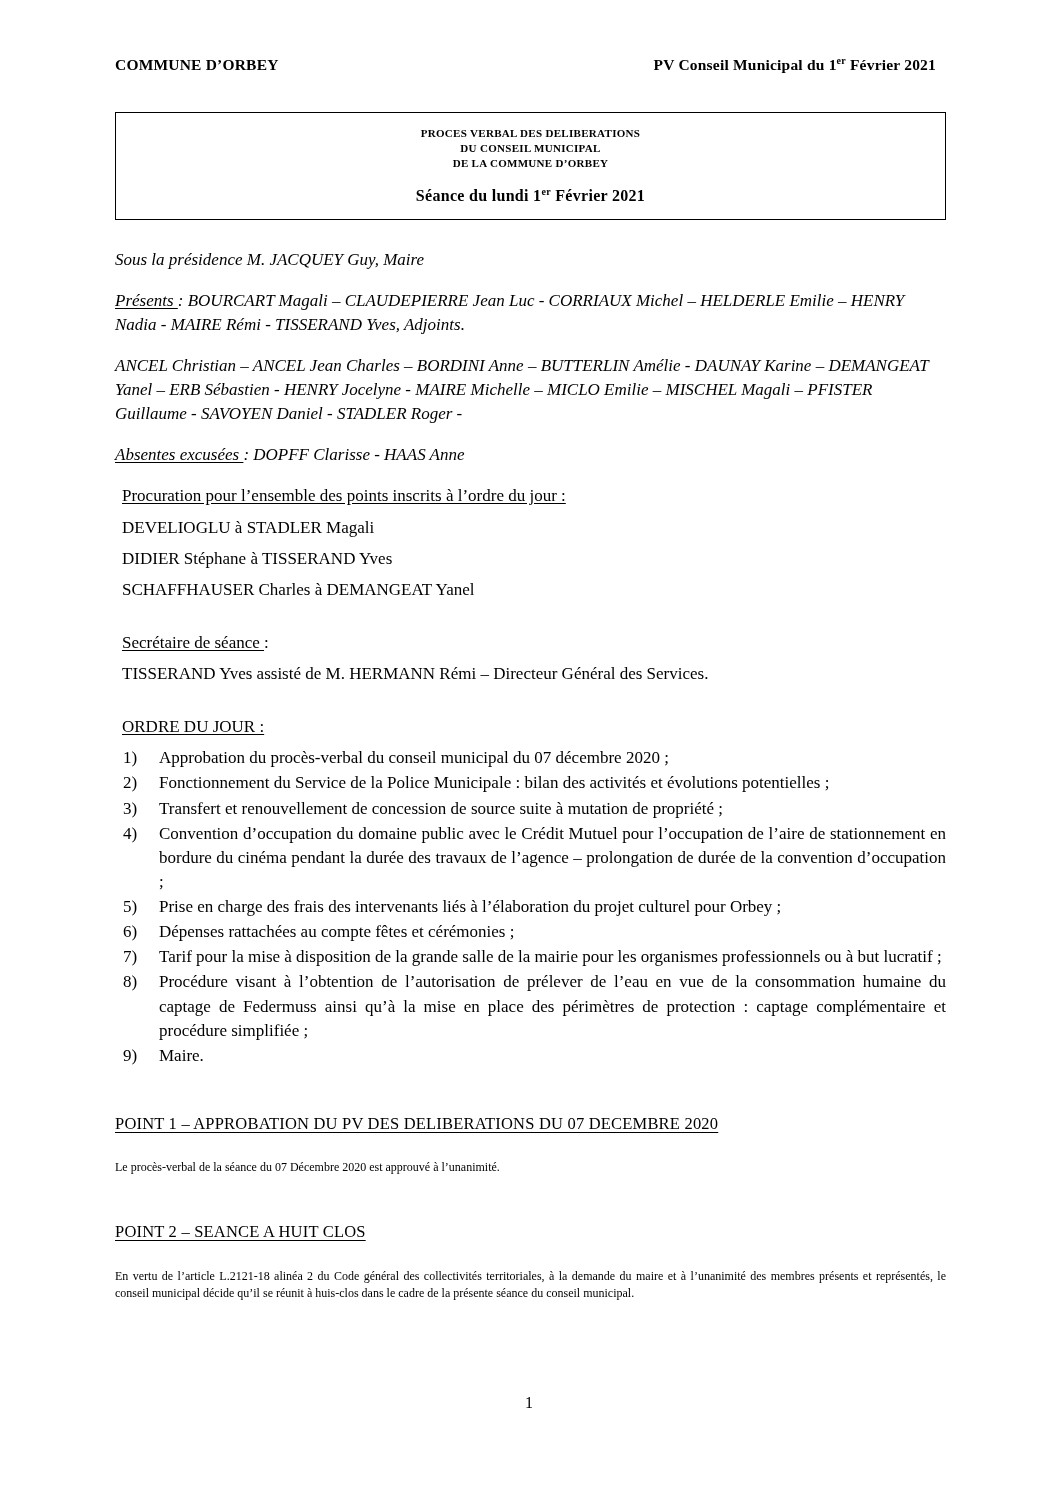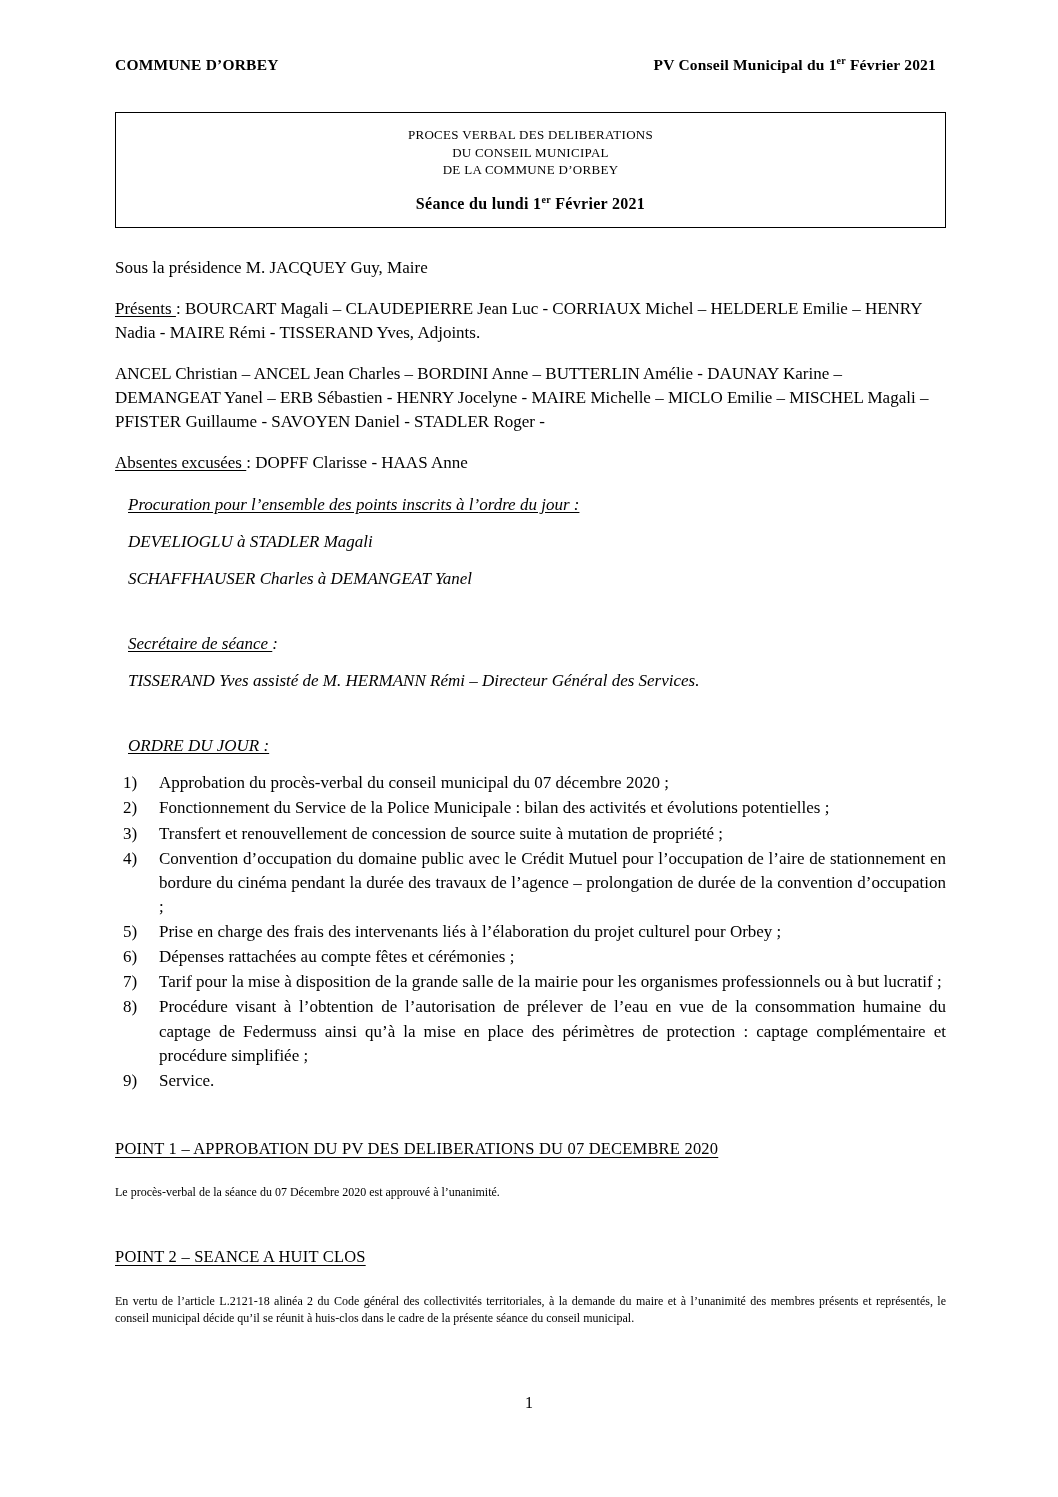--- a/index.html
+++ b/index.html
@@ -44,42 +44,42 @@
     line-height: 0;
   }
   
   .title-box {
     border: 1.4px solid #000;
     padding: 13px 10px 14px 10px;
     text-align: center;
     margin: 0 0 28px 0;
   }
   .title-box .t-line {
-    font-weight: normal;
-    font-size: 13px;
+    font-weight: bold;
+    font-size: 11px;
     line-height: 1.35;
     letter-spacing: 0.3px;
   }
   .title-box .t-sub {
     font-weight: bold;
     font-size: 16px;
     margin-top: 16px;
     letter-spacing: 0.3px;
   }
   
   .body-text {
     font-size: 17px;
     line-height: 1.42;
   }
   p.para {
     margin: 16px 0 17px 0;
+    font-style: italic;
   }
   p.tight {
-    margin: 13px;
-    font-style: italic;
+    margin: 7px;
   }
   .u {
     text-decoration: underline;
     text-underline-offset: 2px;
   }
   .gap-md { height: 15px; }
   
   ol.agenda {
     list-style: none;
     margin: 6px 0 0 0;
@@ -151,41 +151,42 @@
     <p class="para">Sous la présidence M. JACQUEY Guy, Maire</p>
 
     <p class="para"><span class="u">Présents </span><span>: BOURCART Magali – CLAUDEPIERRE Jean Luc - CORRIAUX Michel – HELDERLE Emilie – HENRY Nadia - MAIRE Rémi - TISSERAND Yves, Adjoints.</span></p>
 
     <p class="para">ANCEL Christian – ANCEL Jean Charles – BORDINI Anne – BUTTERLIN Amélie - DAUNAY Karine – DEMANGEAT Yanel – ERB Sébastien - HENRY Jocelyne - MAIRE Michelle – MICLO Emilie – MISCHEL Magali – PFISTER Guillaume - SAVOYEN Daniel - STADLER Roger -</p>
 
     <p class="para"><span class="u">Absentes excusées </span><span>: DOPFF Clarisse - HAAS Anne</span></p>
 
     <p class="tight"><span class="u">Procuration pour l’ensemble des points inscrits à l’ordre du jour :</span></p>
     <p class="tight">DEVELIOGLU à STADLER Magali</p>
+    <p class="tight">DIDIER Stéphane à TISSERAND Yves</p>
     <p class="tight">SCHAFFHAUSER Charles à DEMANGEAT Yanel</p>
 
     <div class="gap-md"></div>
 
     <p class="tight"><span class="u">Secrétaire de séance </span><span>:</span></p>
     <p class="tight">TISSERAND Yves assisté de M. HERMANN Rémi – Directeur Général des Services.</p>
 
     <div class="gap-md"></div>
 
     <p class="tight"><span class="u">ORDRE DU JOUR :</span></p>
 
     <ol class="agenda">
       <li><span class="num">1)</span><span>Approbation du procès-verbal du conseil municipal du 07 décembre 2020 ;</span></li>
       <li><span class="num">2)</span><span>Fonctionnement du Service de la Police Municipale : bilan des activités et évolutions potentielles ;</span></li>
       <li><span class="num">3)</span><span>Transfert et renouvellement de concession de source suite à mutation de propriété ;</span></li>
       <li><span class="num">4)</span><span>Convention d’occupation du domaine public avec le Crédit Mutuel pour l’occupation de l’aire de stationnement en bordure du cinéma pendant la durée des travaux de l’agence – prolongation de durée de la convention d’occupation ;</span></li>
       <li><span class="num">5)</span><span>Prise en charge des frais des intervenants liés à l’élaboration du projet culturel pour Orbey ;</span></li>
       <li><span class="num">6)</span><span>Dépenses rattachées au compte fêtes et cérémonies ;</span></li>
       <li><span class="num">7)</span><span>Tarif pour la mise à disposition de la grande salle de la mairie pour les organismes professionnels ou à but lucratif ;</span></li>
       <li><span class="num">8)</span><span>Procédure visant à l’obtention de l’autorisation de prélever de l’eau en vue de la consommation humaine du captage de Federmuss ainsi qu’à la mise en place des périmètres de protection : captage complémentaire et procédure simplifiée ;</span></li>
-      <li><span class="num">9)</span><span>Service.</span></li>
+      <li><span class="num">9)</span><span>Maire.</span></li>
     </ol>
 
     <h2 class="point">POINT 1 – APPROBATION DU PV DES DELIBERATIONS DU 07 DECEMBRE 2020</h2>
     <p class="after-point">Le procès-verbal de la séance du 07 Décembre 2020 est approuvé à l’unanimité.</p>
 
     <h2 class="point second">POINT 2 – SEANCE A HUIT CLOS</h2>
     <p class="after-point justify">En vertu de l’article L.2121-18 alinéa 2 du Code général des collectivités territoriales, à la demande du maire et à l’unanimité des membres présents et représentés, le conseil municipal décide qu’il se réunit à huis-clos dans le cadre de la présente séance du conseil municipal.</p>
 
   </div>
 

